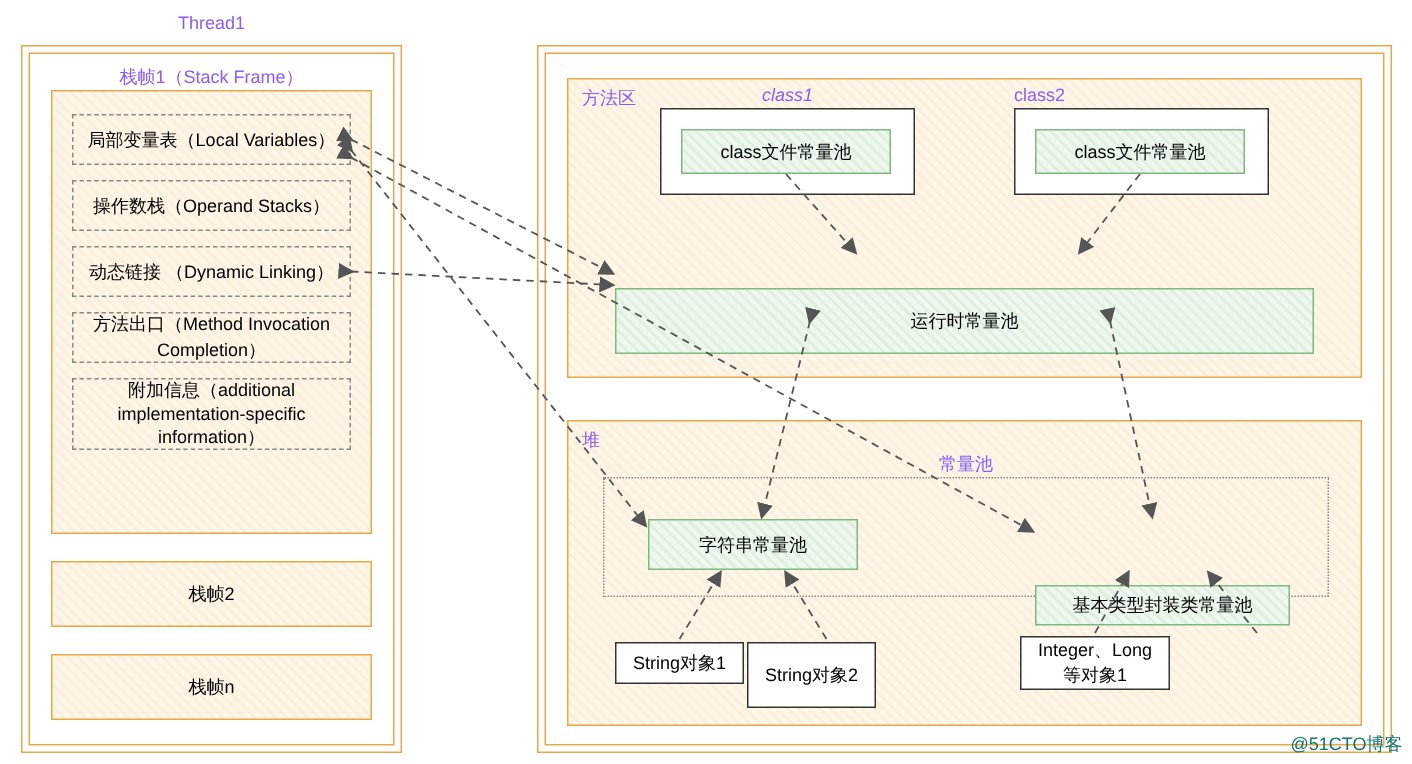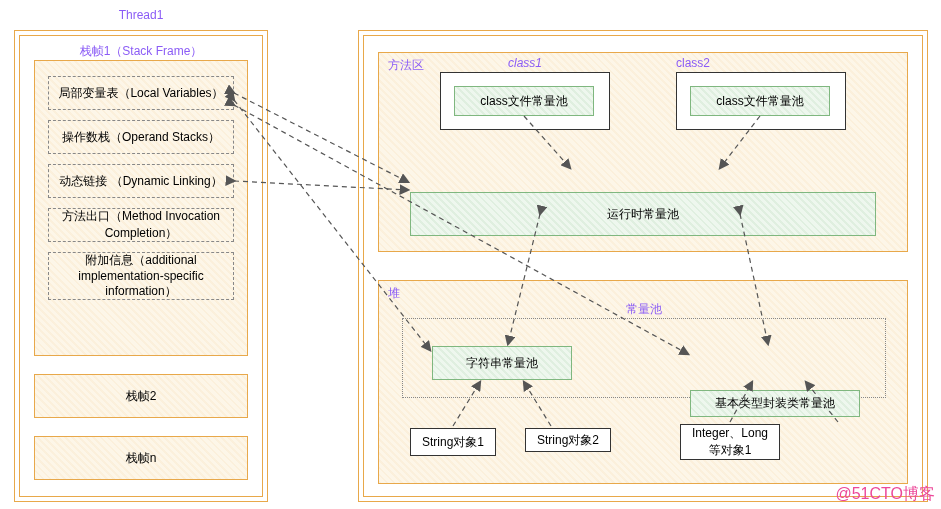--- a/index.html
+++ b/index.html
@@ -59,22 +59,22 @@
     display: flex;
     align-items: center;
     justify-content: center;
     text-align: center;
     padding: 2px 4px;
   }
   .watermark {
     position: absolute;
     right: 6px;
     bottom: 4px;
-    color: #ec4899;
-    font-size: 16px;
+    color: #0f766e;
+    font-size: 12px;
   }
 </style>
 </head>
 <body>
 
 <div class="wrap">
 
   <div class="box double-box" style="left:14px; top:30px; width:254px; height:472px;"></div>
   <div class="label" style="left:14px; top:8px; width:254px; text-align:center;">Thread1</div>
 
@@ -141,21 +141,21 @@
   <div class="fill-green green-border center-text" style="position:absolute; left:432px; top:346px; width:140px; height:34px;">
     <span>字符串常量池</span>
   </div>
   <div class="fill-green green-border center-text" style="position:absolute; left:690px; top:346px; width:170px; height:27px;margin-top:44px;">
     <span>基本类型封装类常量池</span>
   </div>
 
   <div class="solid-black center-text" style="left:410px; top:428px; width:86px; height:28px;">
     <span>String对象1</span>
   </div>
-  <div class="solid-black center-text" style="left:525px; top:428px; width:86px; height:24px;">
+  <div class="solid-black center-text" style="left:498px; top:428px; width:86px; height:44px;">
     <span>String对象2</span>
   </div>
   <div class="solid-black center-text" style="left:680px; top:424px; width:100px; height:36px;">
     <span>Integer、Long
 等对象1</span>
   </div>
 
   <div class="watermark">@51CTO博客</div>
 
   <svg class="arrows" xmlns="http://www.w3.org/2000/svg">

